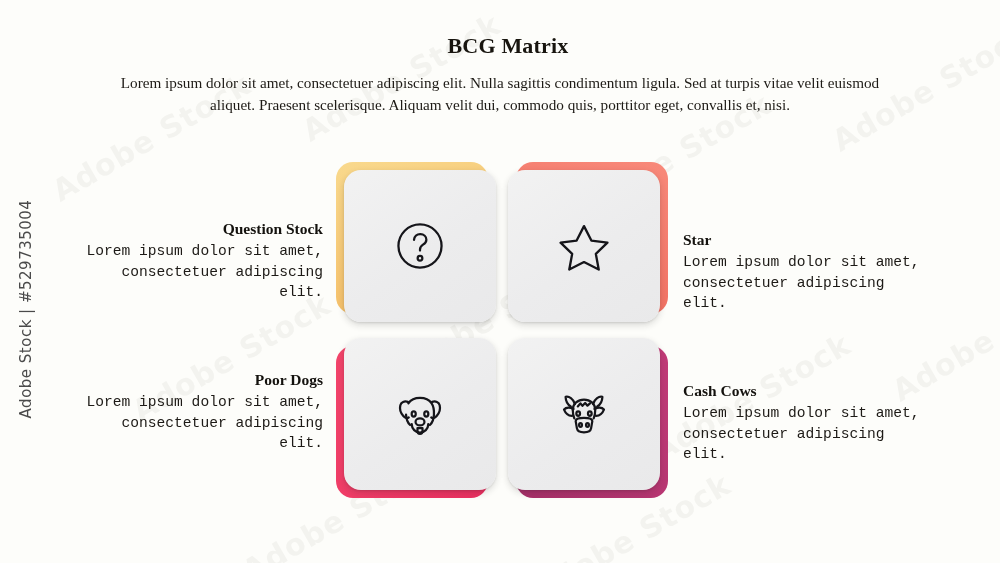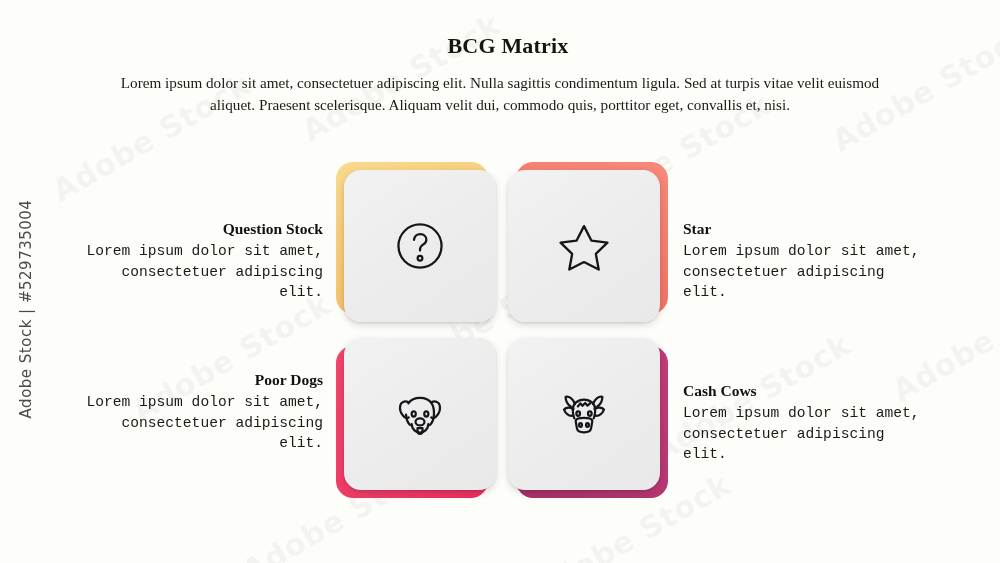--- a/index.html
+++ b/index.html
@@ -101,21 +101,21 @@
 
   
   .label-block {
     position: absolute;
     width: 245px;
   }
   .label-block.left  { text-align: right; left: 78px; }
   .label-block.right { text-align: left;  left: 683px; }
 
   .label-block.q  { top: 219px; }
-  .label-block.s  { top: 219px; }
+  .label-block.s  { top: 230px; }
   .label-block.d  { top: 370px; }
   .label-block.c  { top: 381px; }
 
   .label-title {
     font-family: "Liberation Serif", serif;
     font-size: 15.5px;
     font-weight: bold;
     color: #14120e;
     line-height: 1.35;
     margin: 0 0 1px 0;

